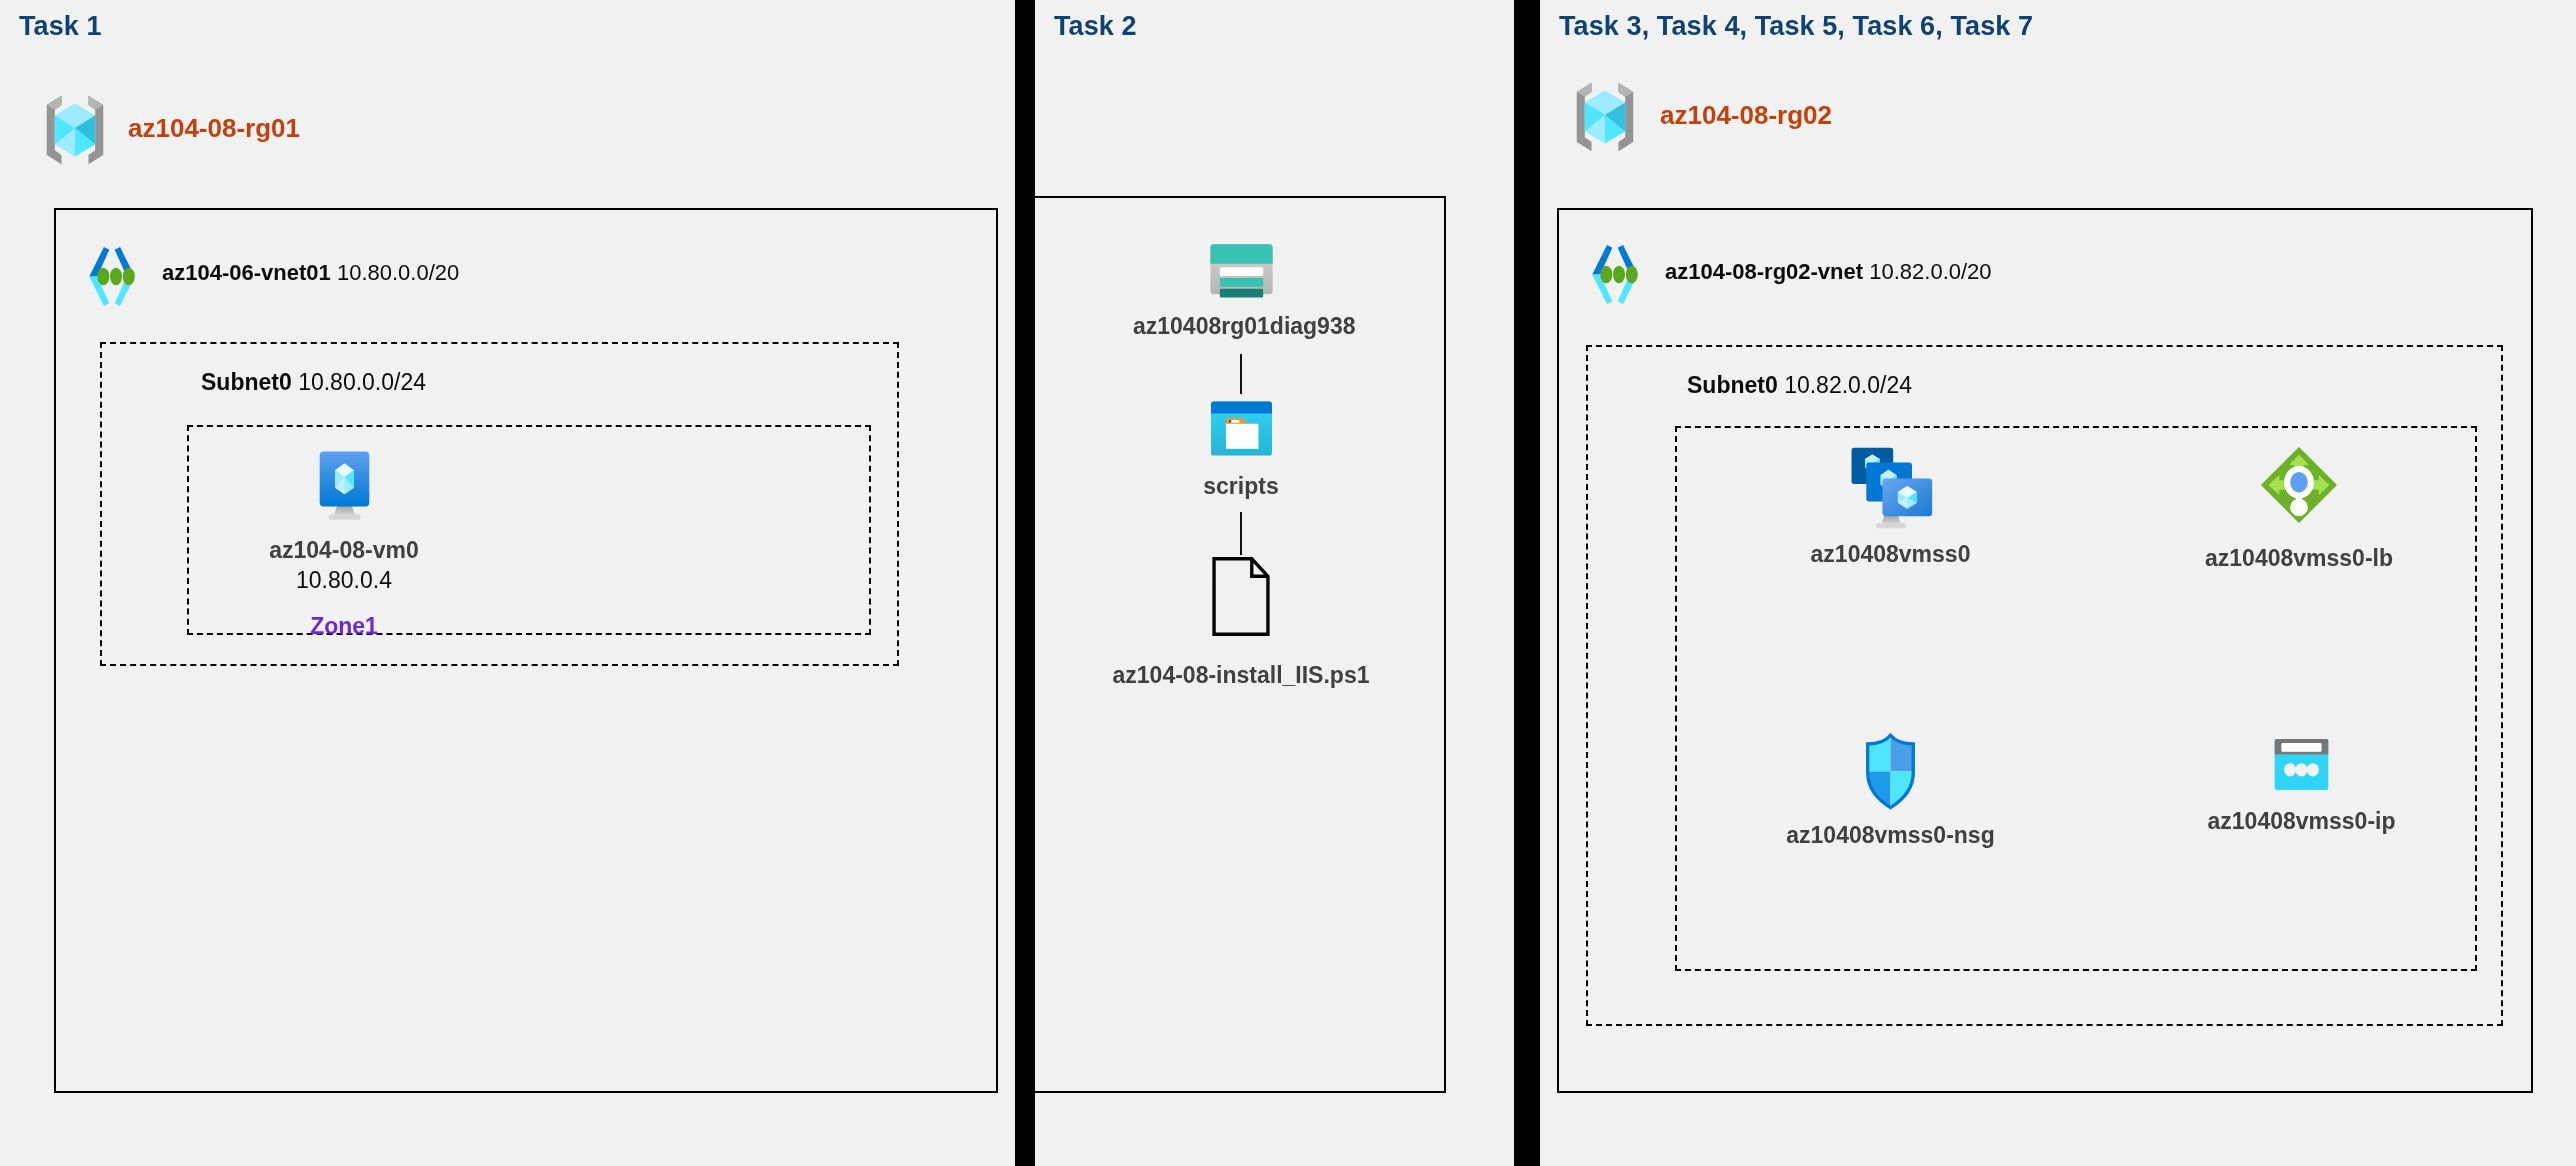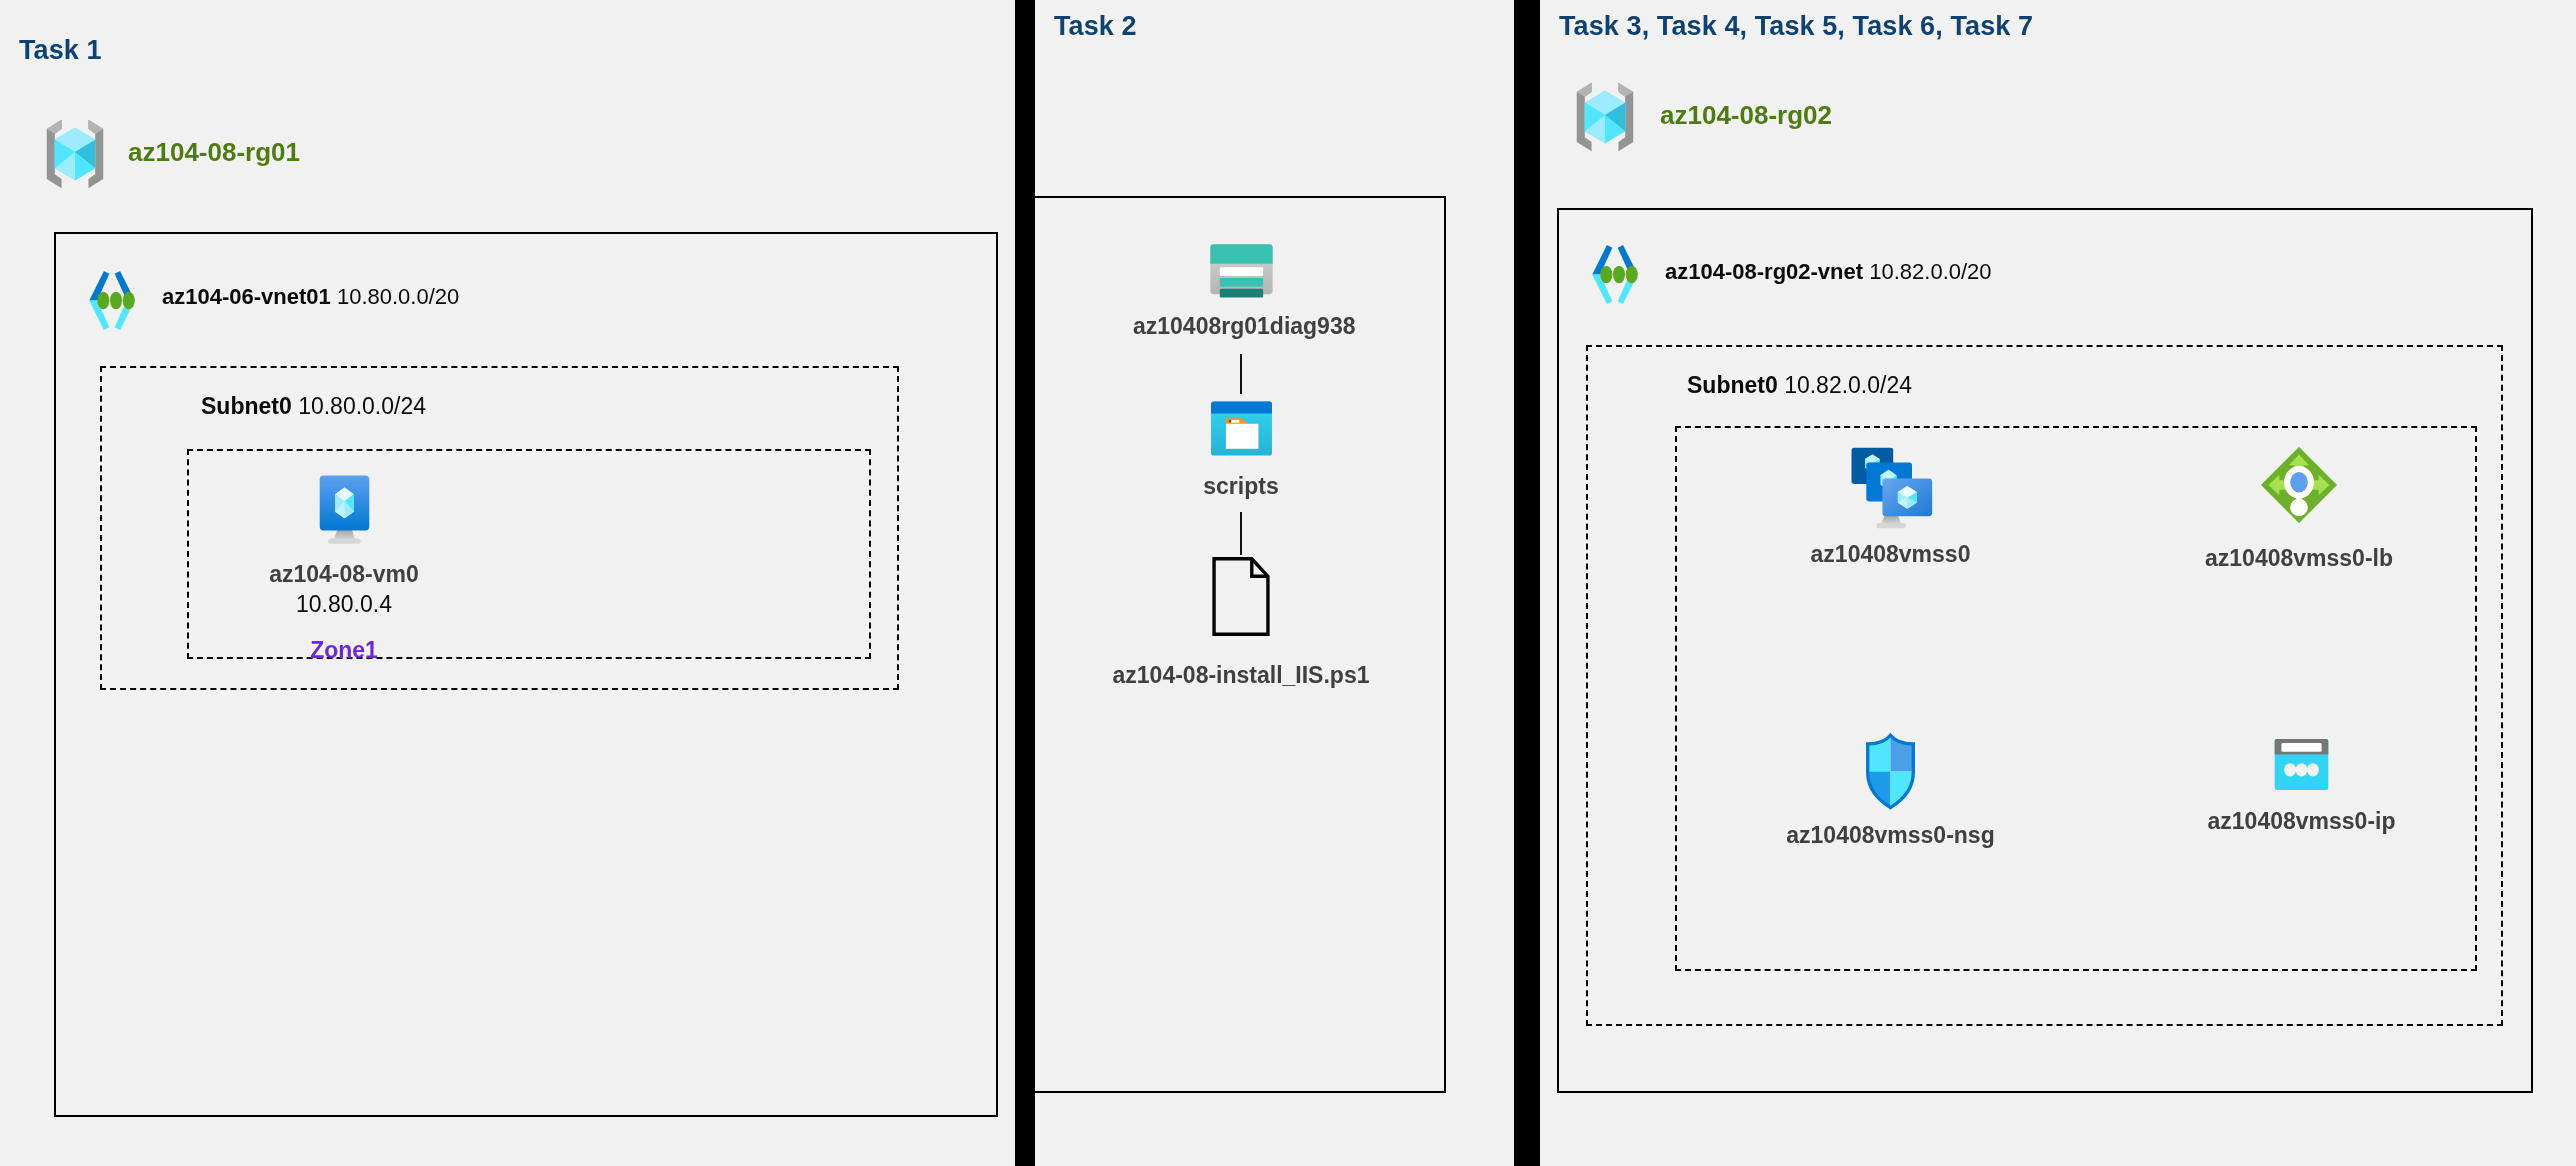--- a/index.html
+++ b/index.html
@@ -14,21 +14,21 @@
   .task-title{
     position:absolute;color:#0d4273;font-weight:bold;
     font-size:27px;letter-spacing:0.1px;white-space:nowrap;
   }
 
   
   .solid-box{position:absolute;border:2.7px solid #000;background:#f1f1f1;box-sizing:border-box;}
   .dash-box{position:absolute;border:2.7px dashed #000;background:transparent;box-sizing:border-box;}
 
   
-  .rg-label{position:absolute;font-size:26px;font-weight:bold;color:#4d7c0f;white-space:nowrap;}
+  .rg-label{position:absolute;font-size:26px;font-weight:bold;color:#c2410c;white-space:nowrap;}
   .vnet-label{position:absolute;font-size:22px;color:#0a0a0a;white-space:nowrap;}
   .vnet-label b{font-weight:bold;}
   .vnet-label span{font-weight:normal;}
   .subnet-label{position:absolute;font-size:23px;color:#0a0a0a;white-space:nowrap;}
   .subnet-label b{font-weight:bold;}
   .subnet-label span{font-weight:normal;}
 
   .node{position:absolute;text-align:center;}
   .node .nm{font-size:23px;font-weight:bold;color:#404040;white-space:nowrap;line-height:1.25;}
   .node .ip{font-size:23px;font-weight:normal;color:#0a0a0a;white-space:nowrap;line-height:1.35;}
@@ -38,21 +38,21 @@
 
   
   
   .ico{position:absolute;}
 
   
 </style>
 </head>
 <body>
 
-<div class="panel" style="left:0;width:1015px;margin-top:24px;">
+<div class="panel" style="left:0;width:1015px;">
 
   <div class="task-title" style="left:19px;top:10.8px;">Task 1</div>
 
   <div class="ico" style="left:40px;top:93px;width:70px;height:74px;">
     <svg viewBox="0 0 104 110" width="70" height="74">
       <path d="M32 4 L10 18 L10 92 L32 106 L32 92 L22 85 L22 25 L32 18 Z" fill="#949494"></path>
       <path d="M32 4 L10 18 L22 25 L32 18 Z" fill="#b4b4b4"></path>
       <path d="M72 4 L94 18 L94 92 L72 106 L72 92 L82 85 L82 25 L72 18 Z" fill="#949494"></path>
       <path d="M72 4 L94 18 L82 25 L72 18 Z" fill="#b4b4b4"></path>
       <path d="M52 16 L82 34 L82 76 L52 94 L22 76 L22 34 Z" fill="#50e6ff"></path>

